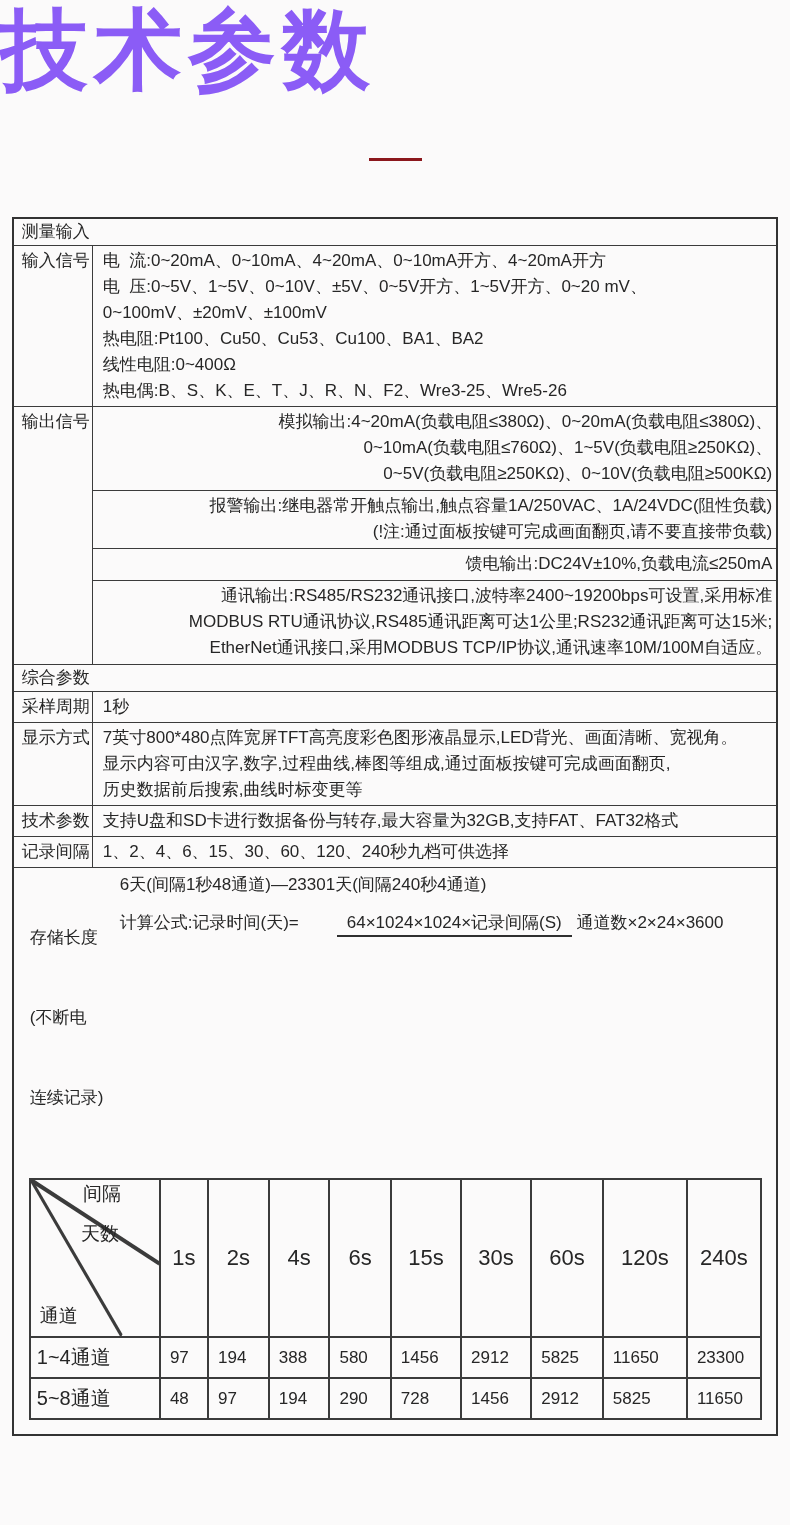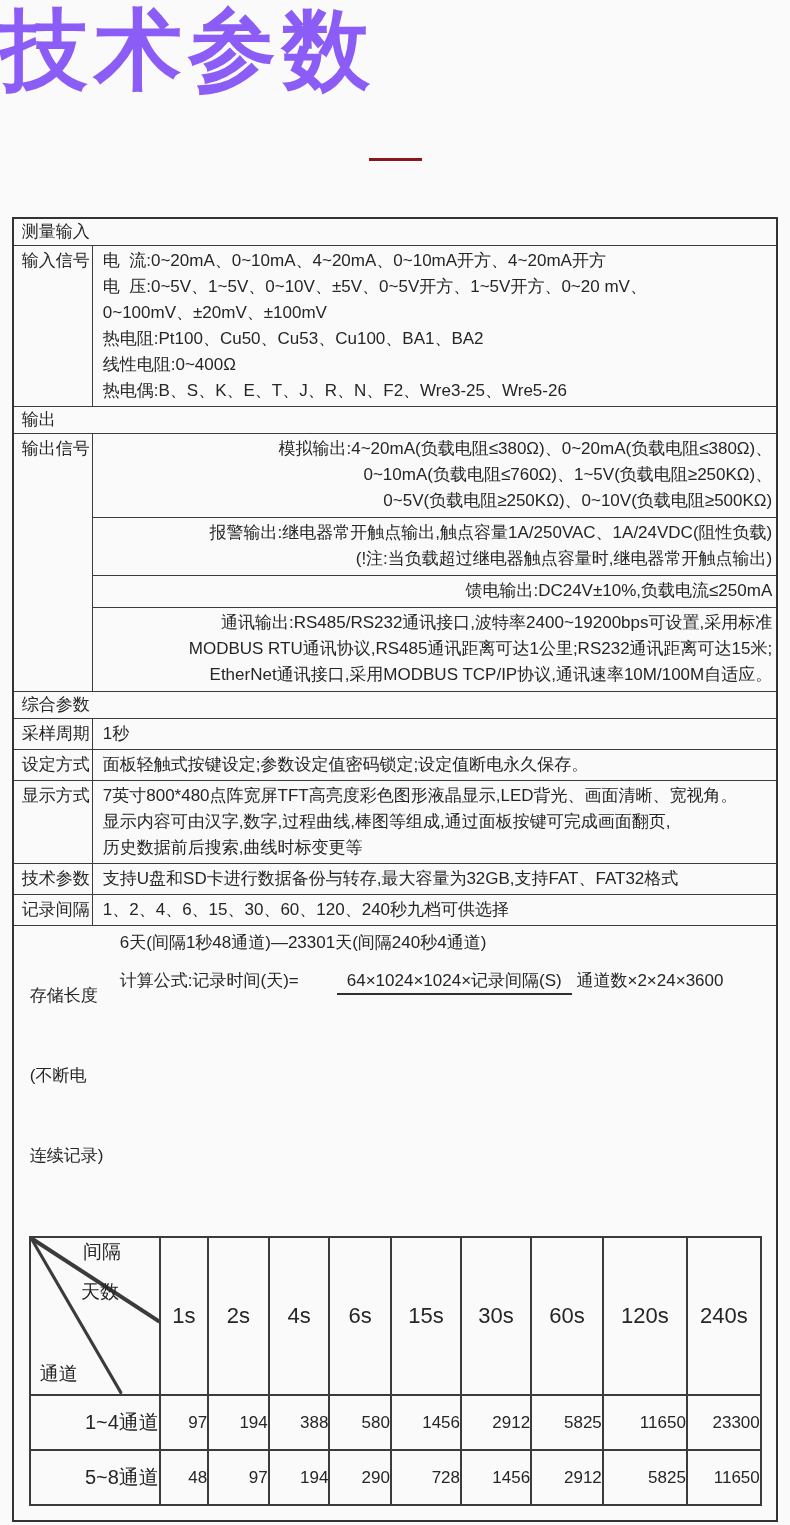--- a/index.html
+++ b/index.html
@@ -74,21 +74,21 @@
     table-layout: fixed;
   }
   table.days td {
     border: 2px solid #3B3B3B;
     font-size: 17px;
     vertical-align: middle;
     white-space: pre;
     overflow: hidden;
   }
   .days .hrow td { height: 86px; text-align: center; font-size: 22px; }
-  .days .drow td { height: 55px; padding-left: 9px; text-align: right; }
+  .days .drow td { height: 41px; padding-left: 9px; text-align: left; }
   .days .drow td.ch { padding-left: 6px; font-size: 20px; }
   .corner-cell { position: relative; padding: 0; }
   .corner-cell svg { position: absolute; left: 0; top: 0; width: 100%; height: 100%; }
   .corner-cell span { position: absolute; font-size: 19px; line-height: 20px; }
   .c-top { top: 4px; right: 38px; }
   .c-mid { top: 44px; right: 40px; }
   .c-bot { bottom: 10px; left: 9px; }
 </style>
 </head>
 <body>
@@ -112,35 +112,32 @@
     <td class="val">
       <div class="ln">电  流:0~20mA、0~10mA、4~20mA、0~10mA开方、4~20mA开方</div>
       <div class="ln">电  压:0~5V、1~5V、0~10V、±5V、0~5V开方、1~5V开方、0~20 mV、</div>
       <div class="ln">0~100mV、±20mV、±100mV</div>
       <div class="ln">热电阻:Pt100、Cu50、Cu53、Cu100、BA1、BA2</div>
       <div class="ln">线性电阻:0~400Ω</div>
       <div class="ln">热电偶:B、S、K、E、T、J、R、N、F2、Wre3-25、Wre5-26</div>
     </td>
   </tr>
 
-  <tr class="sec">
-    <td colspan="2">输出</td>
-  </tr>
 
   <tr>
     <td class="lbl">输出信号</td>
     <td class="val0">
       <div class="sub">
         <div class="ln">模拟输出:4~20mA(负载电阻≤380Ω)、0~20mA(负载电阻≤380Ω)、</div>
         <div class="ln indent-lg">0~10mA(负载电阻≤760Ω)、1~5V(负载电阻≥250KΩ)、</div>
         <div class="ln indent-lg">0~5V(负载电阻≥250KΩ)、0~10V(负载电阻≥500KΩ)</div>
       </div>
       <div class="sub">
         <div class="ln">报警输出:继电器常开触点输出,触点容量1A/250VAC、1A/24VDC(阻性负载)</div>
-        <div class="ln indent-sm">(!注:当负载超过继电器触点容量时,继电器常开触点输出)</div>
+        <div class="ln indent-sm">(!注:通过面板按键可完成画面翻页,请不要直接带负载)</div>
       </div>
       <div class="sub">
         <div class="ln">馈电输出:DC24V±10%,负载电流≤250mA</div>
       </div>
       <div class="sub">
         <div class="ln">通讯输出:RS485/RS232通讯接口,波特率2400~19200bps可设置,采用标准</div>
         <div class="ln indent-lg">MODBUS RTU通讯协议,RS485通讯距离可达1公里;RS232通讯距离可达15米;</div>
         <div class="ln indent-lg">EtherNet通讯接口,采用MODBUS TCP/IP协议,通讯速率10M/100M自适应。</div>
       </div>
     </td>
@@ -149,24 +146,20 @@
   <tr class="sec">
     <td colspan="2">综合参数</td>
   </tr>
 
 
   <tr>
     <td class="lbl">采样周期</td>
     <td class="val">1秒</td>
   </tr>
 
-  <tr>
-    <td class="lbl">设定方式</td>
-    <td class="val">面板轻触式按键设定;参数设定值密码锁定;设定值断电永久保存。</td>
-  </tr>
 
   <tr>
     <td class="lbl">显示方式</td>
     <td class="val">
       <div class="ln">7英寸800*480点阵宽屏TFT高亮度彩色图形液晶显示,LED背光、画面清晰、宽视角。</div>
       <div class="ln">显示内容可由汉字,数字,过程曲线,棒图等组成,通过面板按键可完成画面翻页,</div>
       <div class="ln">历史数据前后搜索,曲线时标变更等</div>
     </td>
   </tr>
 

